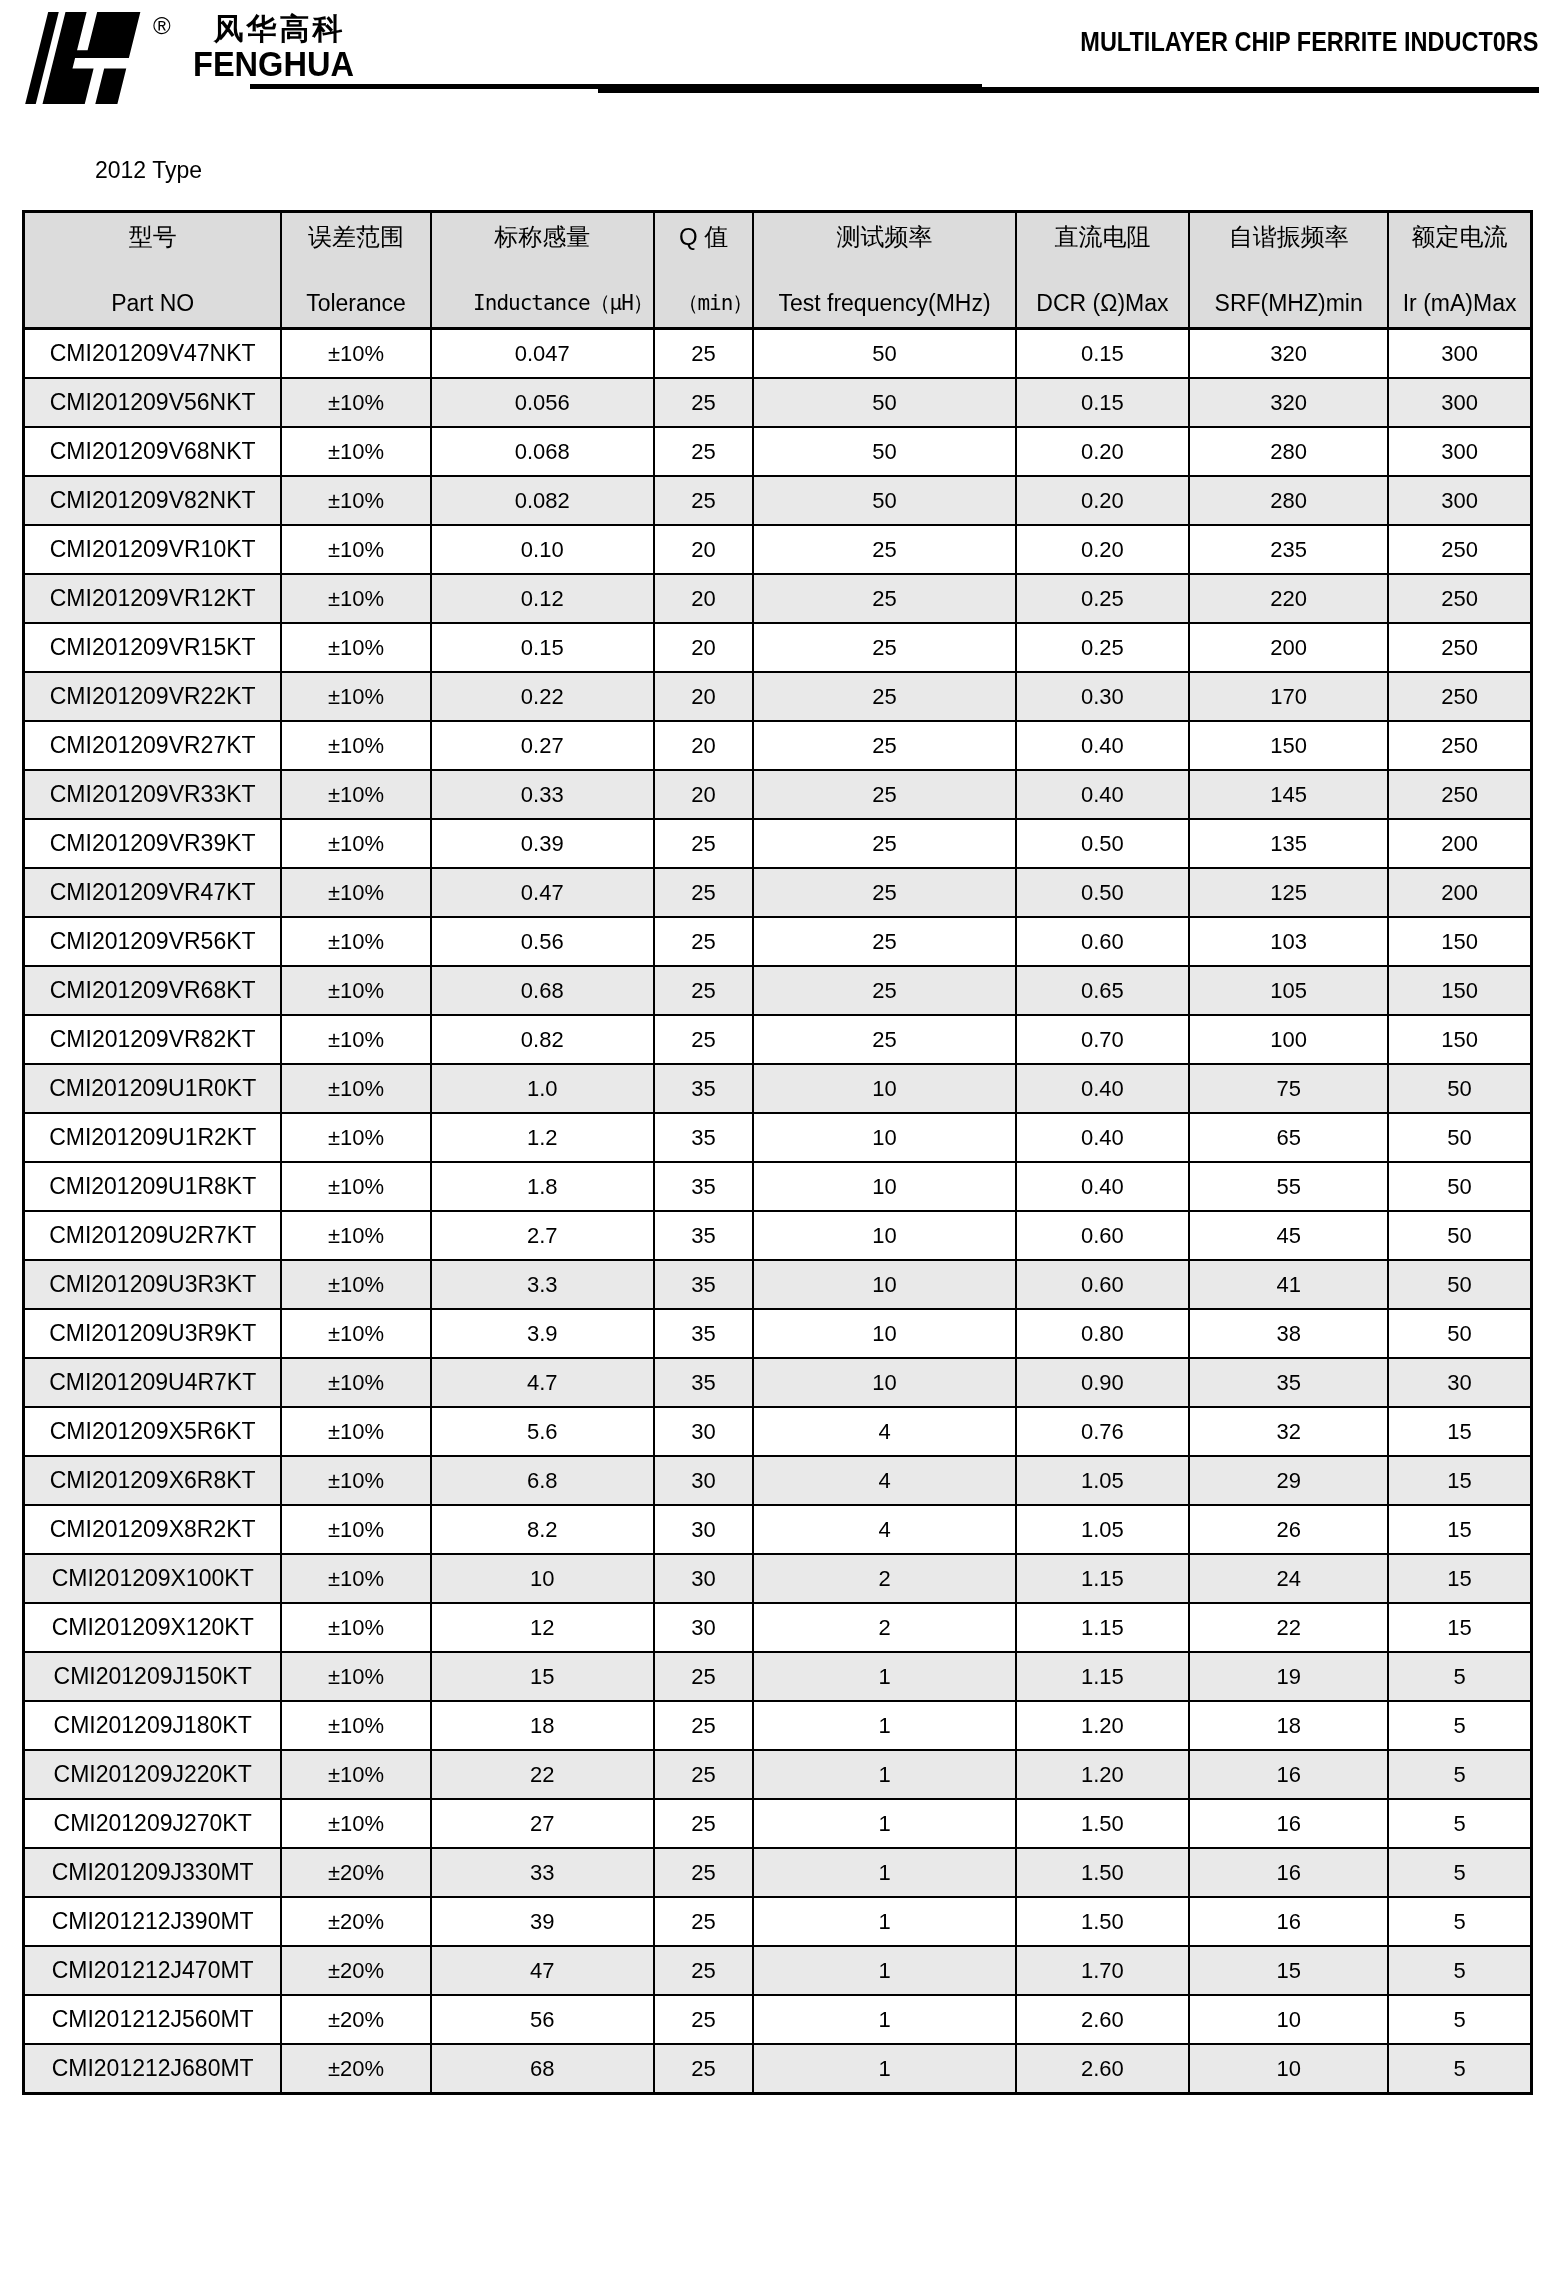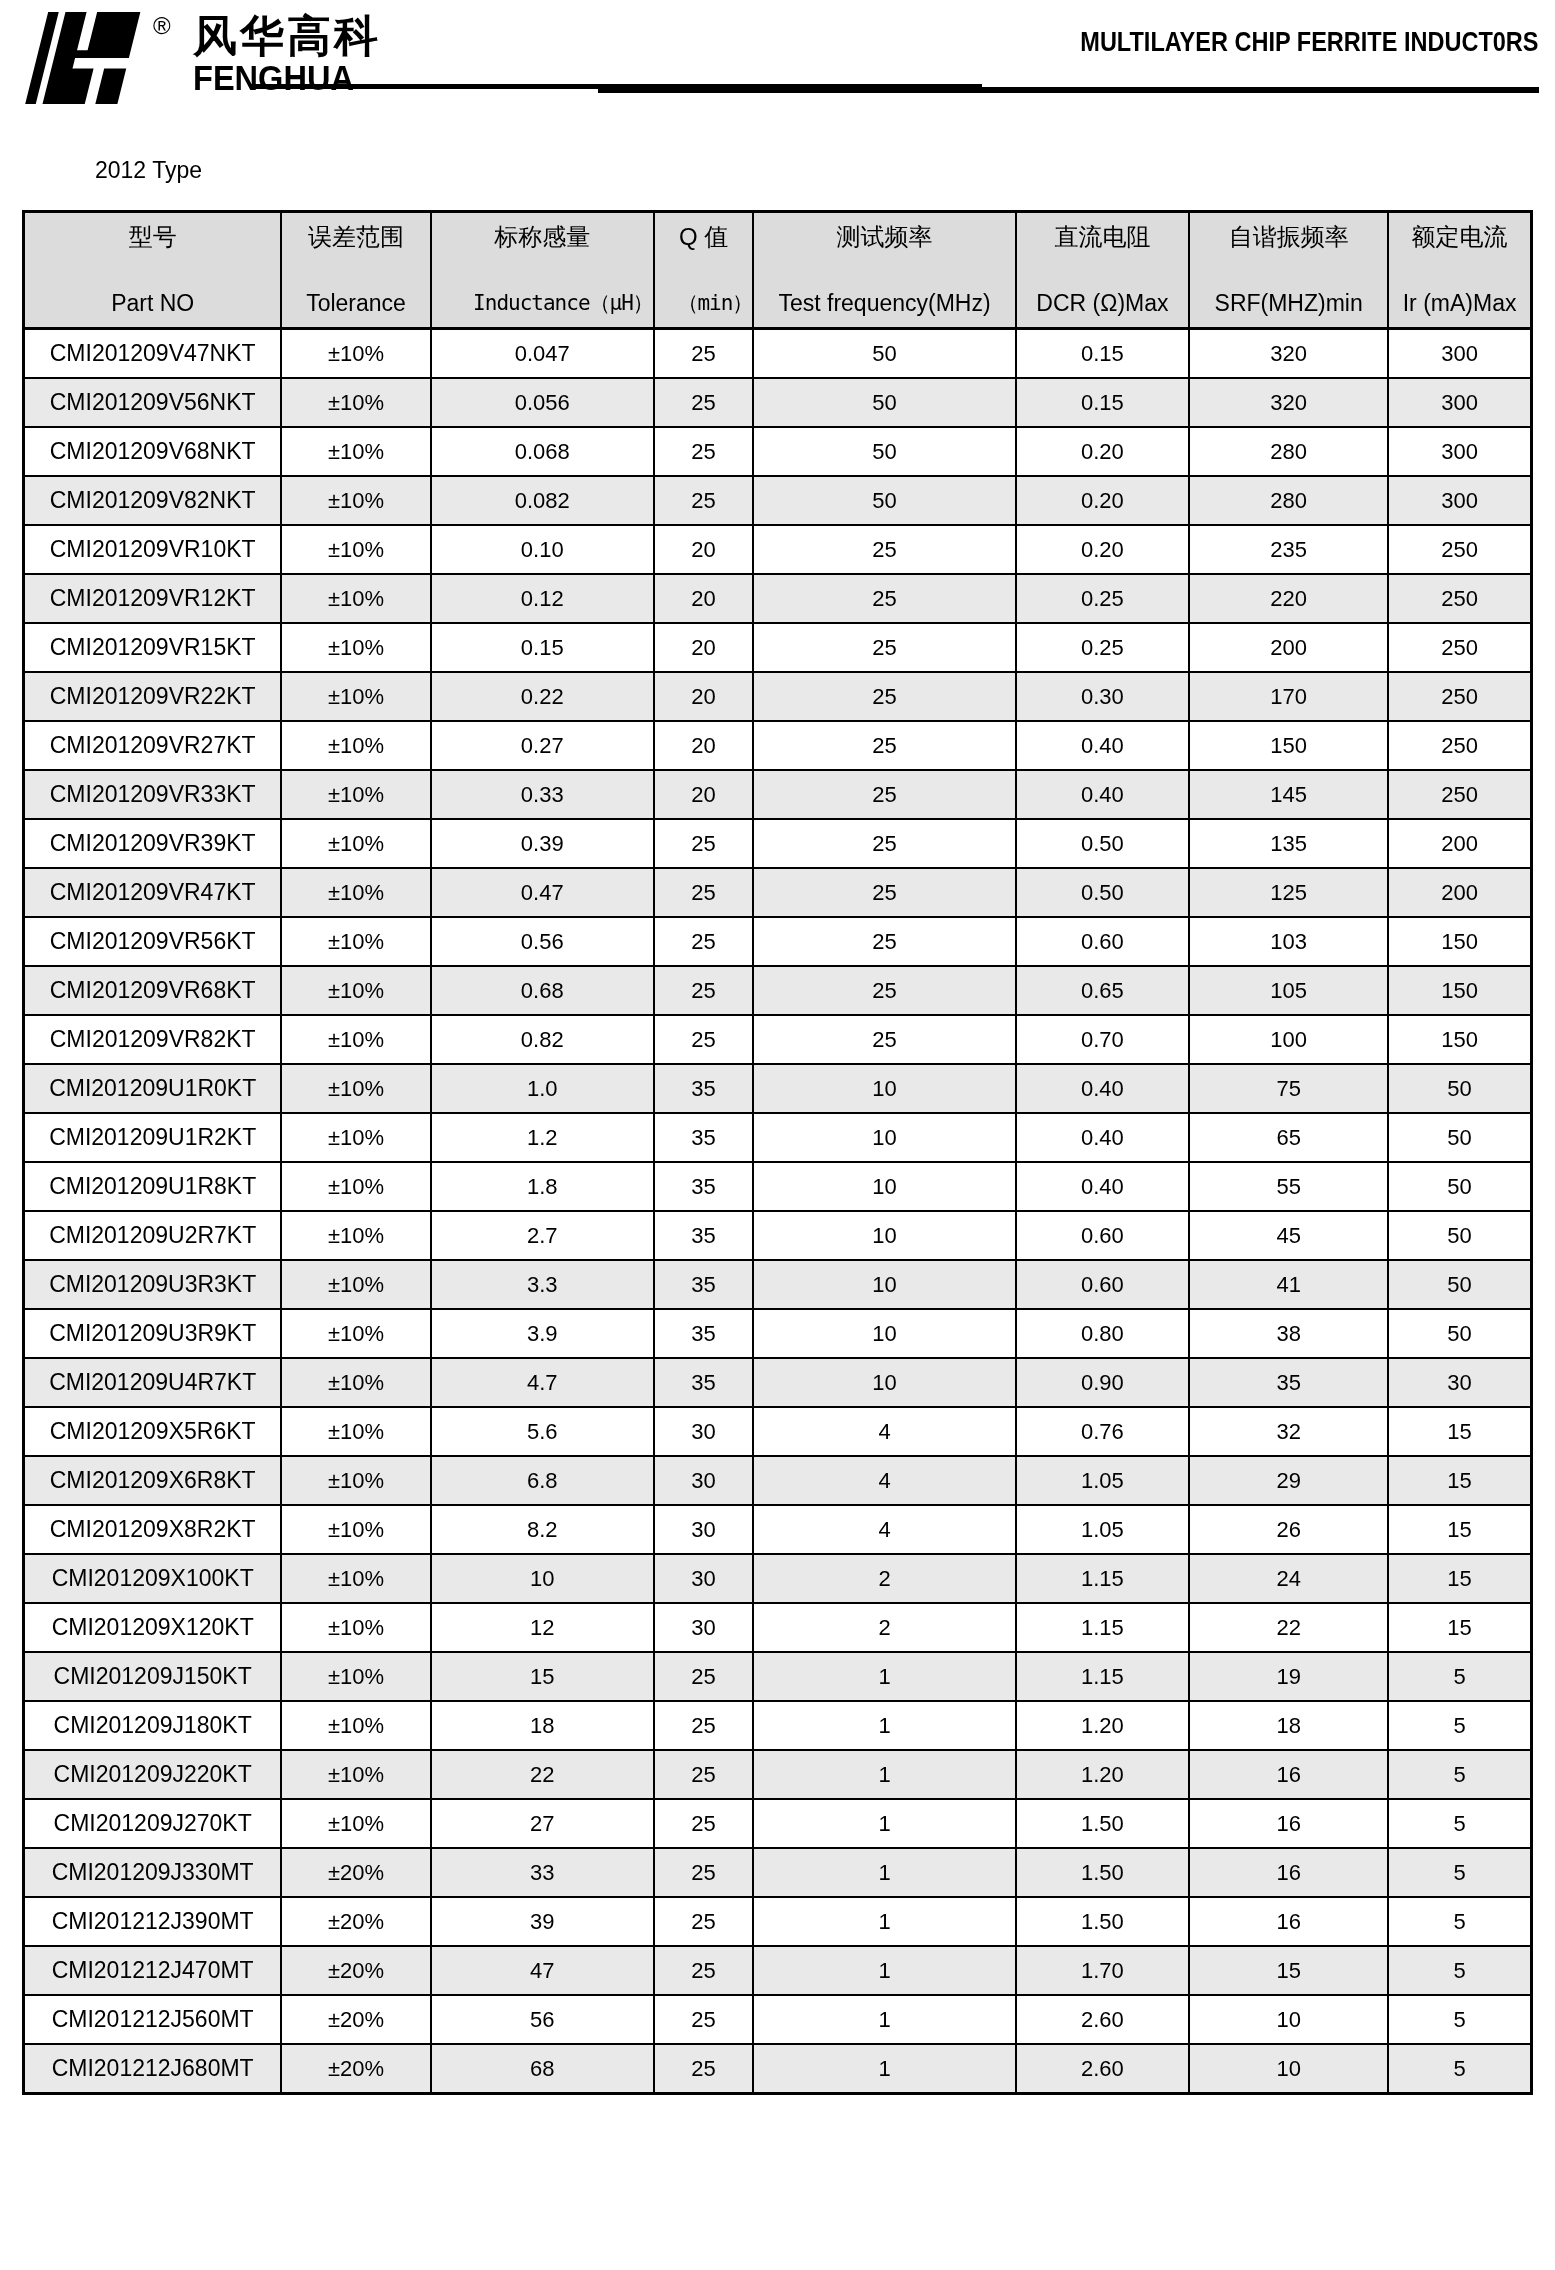--- a/index.html
+++ b/index.html
@@ -4,21 +4,21 @@
 <style>
   html,body{margin:0;padding:0;background:#fff;}
   body{width:1555px;height:2270px;position:relative;font-family:"Liberation Sans",sans-serif;color:#000;}
   .page{position:absolute;inset:0;background:#ffffff;overflow:hidden;}
 
   
   .brand{position:absolute;left:25px;top:8px;height:100px;}
   .logo-mark{position:absolute;left:0;top:2px;width:128px;height:96px;}
   .reg-mark{position:absolute;left:128px;top:6px;font-size:24px;line-height:1;}
   .brand-text{position:absolute;left:168px;top:6px;}
-  .brand-cn{font-size:44px;font-weight:bold;letter-spacing:3px;line-height:1.0;white-space:nowrap;}
+  .brand-cn{font-size:30px;font-weight:bold;letter-spacing:3px;line-height:1.0;white-space:nowrap;text-align:center;}
   .brand-en{font-size:35px;font-weight:bold;line-height:1.0;margin-top:2px;transform:scaleX(.93);transform-origin:0 50%;white-space:nowrap;}
 
   .doc-title{position:absolute;right:16px;top:26px;font-size:28px;font-weight:bold;white-space:nowrap;
              transform:scaleX(.84);transform-origin:100% 50%;letter-spacing:0px;}
   .rule-a{position:absolute;left:250px;top:84px;width:732px;height:5px;background:#000;}
   .rule-b{position:absolute;left:598px;top:87px;width:941px;height:6px;background:#000;}
 
   .type-label{position:absolute;left:95px;top:157px;font-size:23px;}
 
   

